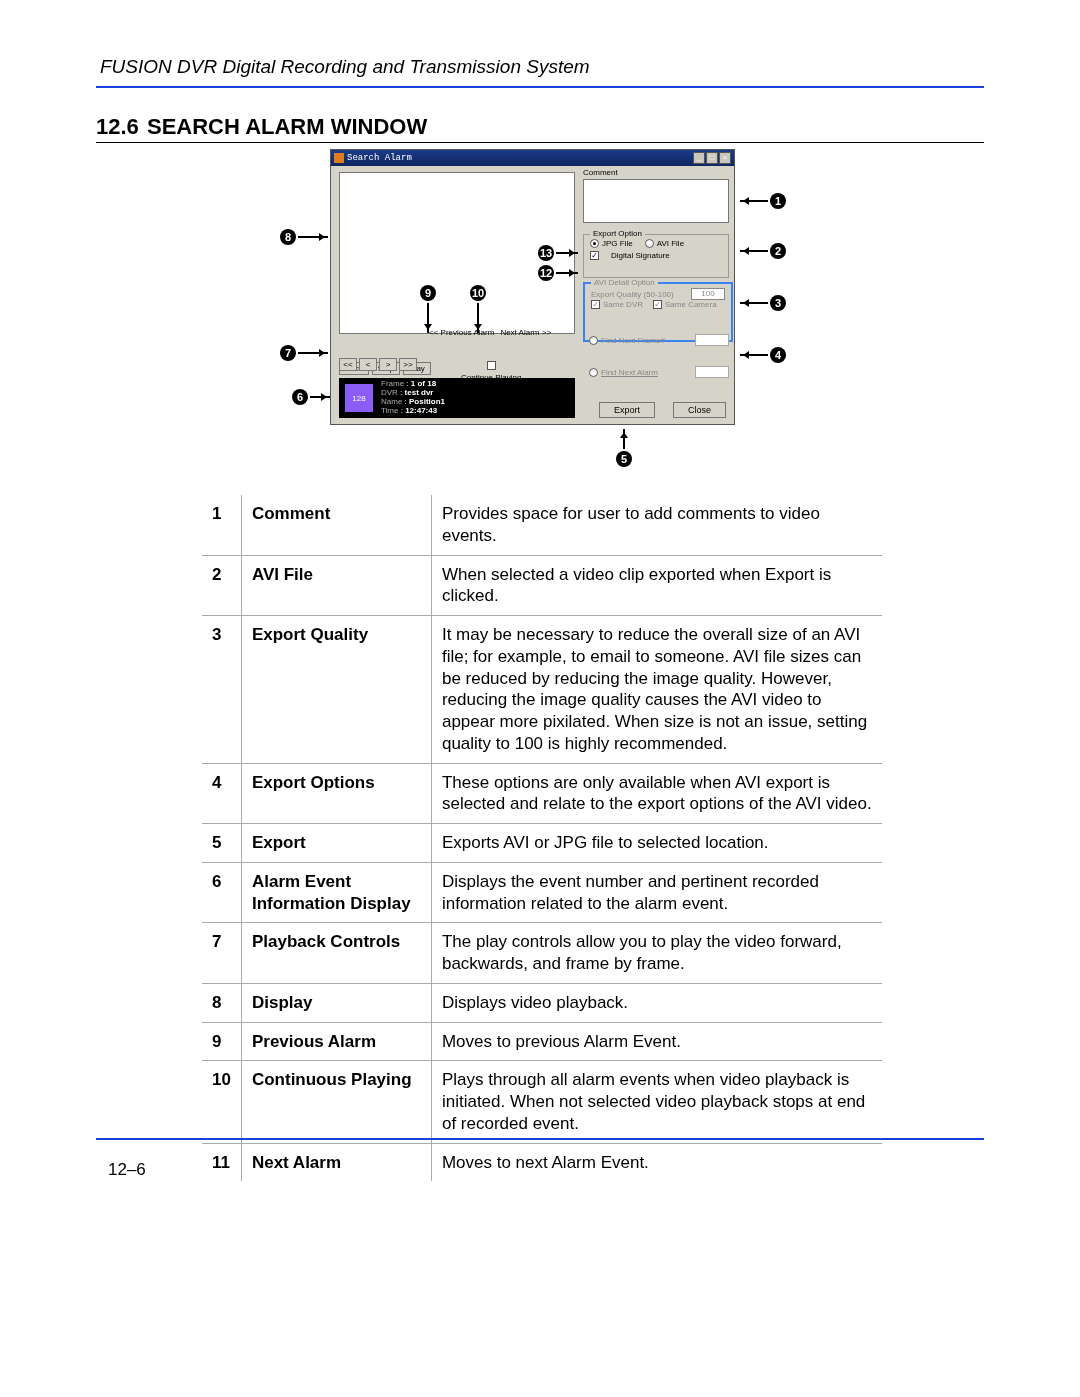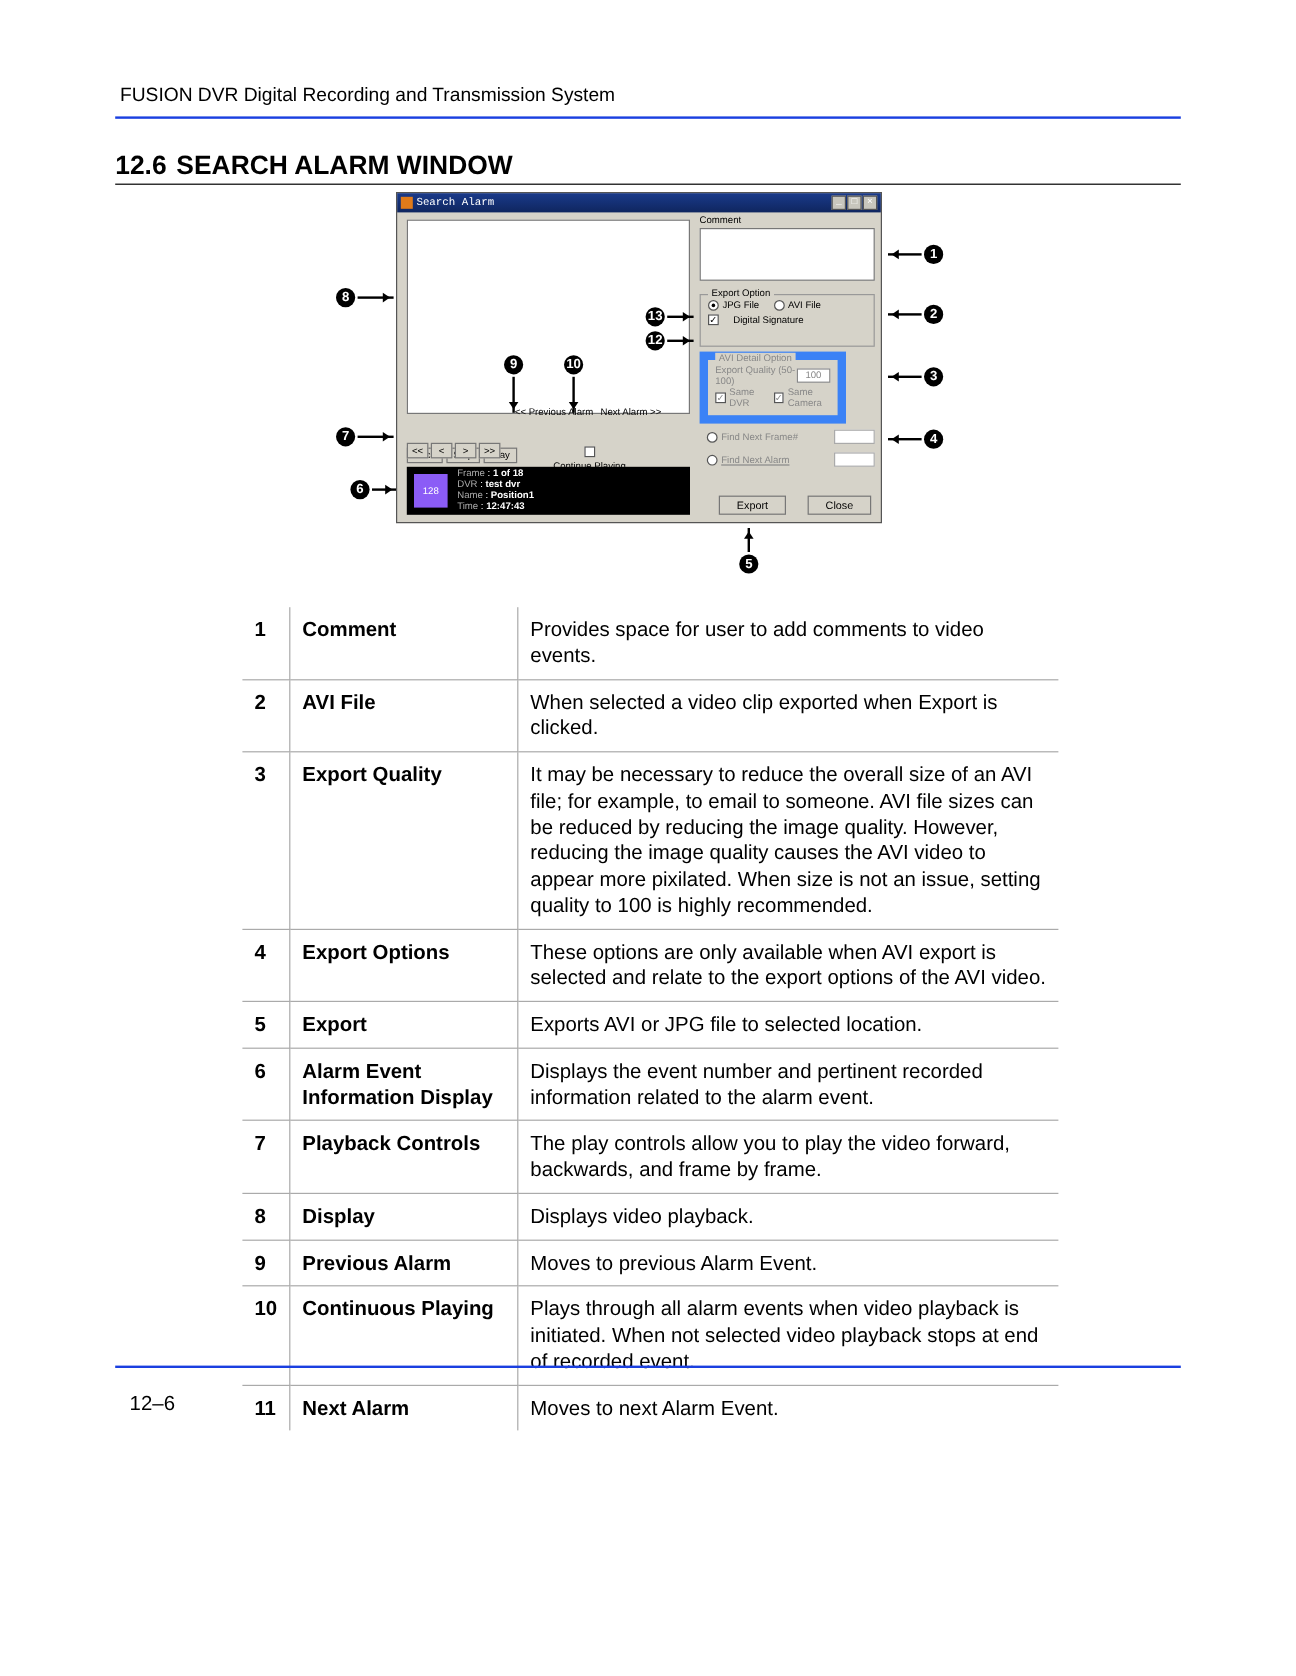--- a/index.html
+++ b/index.html
@@ -8,24 +8,24 @@
     height: 1397px;
     background: #fff;
     font-family: Arial, Helvetica, sans-serif;
     color: #000;
     position: relative;
   }
   .page {
     padding: 56px 96px 40px 96px;
   }
   .header-title {
-    font-size: 16px;
+    font-style: italic;
+    font-size: 19px;
     margin-bottom: 8px;
     margin-left: 4px;
-    margin-top: 15px;
   }
   .blue-rule {
     border: none;
     border-top: 2.5px solid #1a3fe0;
     margin-bottom: 26px;
   }
   .section-heading {
     font-size: 22px;
     font-weight: bold;
     margin-bottom: 6px;
@@ -106,32 +106,32 @@
   .export-grp {
     position:absolute; left:252px; top:84px;
     width:146px; height:44px;
     border:1px solid #999; font-size:8px; padding:4px 6px;
   }
   .export-grp .row { display:flex; gap:12px; align-items:center; margin-bottom:3px;}
   .radio { width:9px; height:9px; border:1px solid #555; border-radius:50%; display:inline-block; background:#fff; position:relative;}
   .radio.on::after { content:""; position:absolute; inset:2px; background:#000; border-radius:50%;}
   .avi-grp {
     position:absolute; left:252px; top:132px;
-    width:122px; height:60px;
-    border:7px solid #3b82f6; font-size:8px; padding:4px 6px;
+    width:150px; height:60px;
+    border:2px solid #3b82f6; font-size:8px; padding:4px 6px;
     color:#888;
   }
   .avi-grp .row { display:flex; align-items:center; justify-content:space-between; margin-bottom:0;}
   .sel { width:34px; height:12px; background:#fff; border:1px solid #888; font-size:8px; text-align:center;}
   .avi-grp .row2 { display:flex; gap:10px;}
   .find-row {
     position:absolute; left:258px; font-size:8px; color:#888;
     display:flex; align-items:center; gap:6px;
   }
-  .find1 { top:197px; width:140px; justify-content:space-between;}
+  .find1 { top:184px; width:140px; justify-content:space-between;}
   .find2 { top:216px; width:140px; justify-content:space-between;text-decoration:underline;}
   .find-input { width:34px; height:12px; background:#fff; border:1px solid #aaa;}
   .bottom-btns {
     position:absolute; left:268px; top:252px;
     display:flex; gap:18px;
   }
   .bottom-btns .btn { padding:2px 14px; font-size:9px;}
 
   
   .callout {

